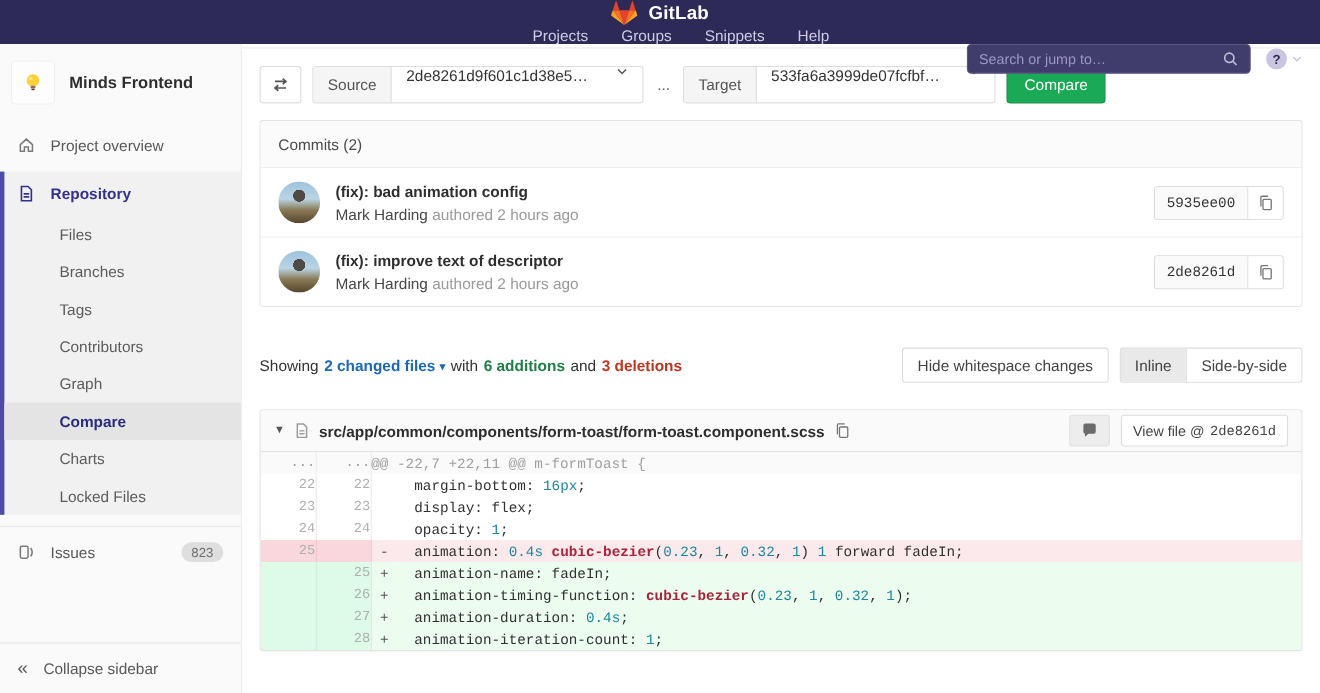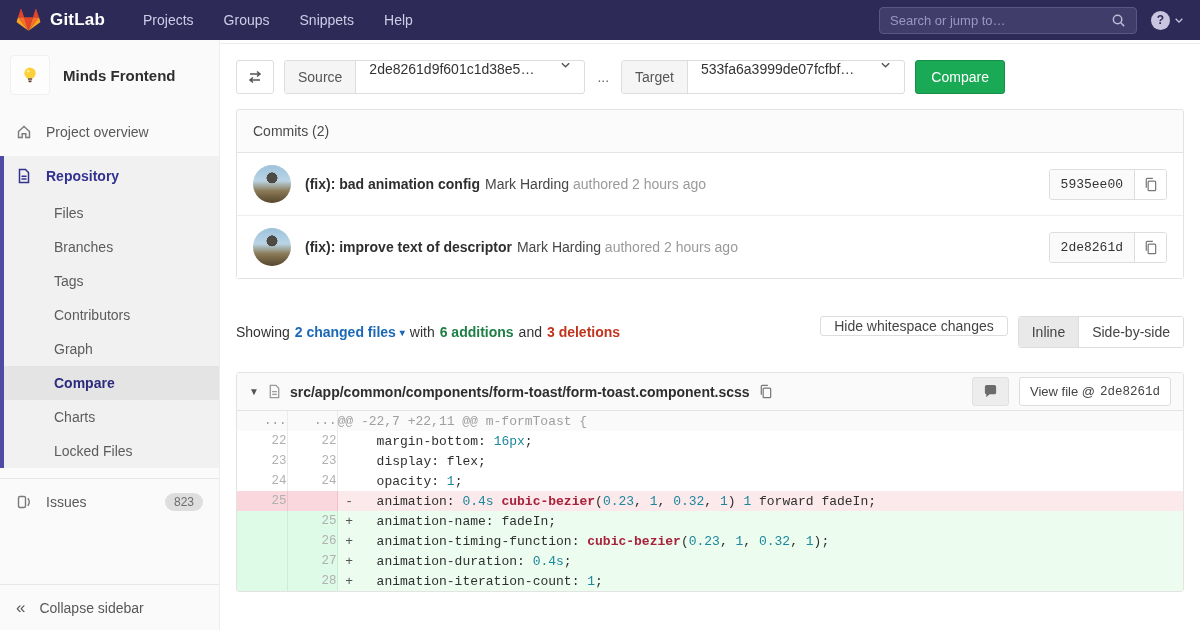--- a/index.html
+++ b/index.html
@@ -3,21 +3,21 @@
 <meta charset="utf-8">
 <style>
   * { box-sizing: border-box; margin: 0; padding: 0; }
   html,body { width:1200px; height:630px; overflow:hidden; background:#fff;
     font-family:"Liberation Sans", sans-serif; font-size:14px; color:#303030; }
   a { text-decoration:none; color:inherit; cursor:pointer; }
   button { cursor:pointer; font-family:inherit; }
 
   
   .navbar { position:fixed; top:0; left:0; width:1200px; height:40px; background:#2d2a58;
-    display:flex; align-items:center; padding:0 16px; z-index:20; }
+    display:flex; align-items:center; padding:0 16px; z-index:20;flex-direction:column; }
   .brand { display:flex; align-items:center; gap:9px; }
   .brand svg { width:25px; height:24px; }
   .brand-text { color:#fff; font-weight:bold; font-size:17px; letter-spacing:.2px; }
   .nav-menu { display:flex; gap:30px; margin-left:38px; }
   .nav-link { color:#cfcbe6; font-size:14px; }
   .nav-right { margin-left:auto; display:flex; align-items:center; gap:14px; }
   .search-box { width:258px; height:27px; background:#413d6b; border:1px solid #5a5585;
     border-radius:4px; display:flex; align-items:center; padding:0 10px; }
   .search-box input { flex:1; background:transparent; border:0; outline:0; color:#d6d2ea; font-size:13px; }
   .search-box input::placeholder { color:#9c96c2; }
@@ -76,40 +76,40 @@
   
   .commits-box { margin-top:15px; border:1px solid #e3e3e3; border-radius:3px; }
   .commits-header { padding:13px 16px; border-bottom:1px solid #e3e3e3; font-size:14px;
     color:#4a4a4a; background:#fbfbfb; border-radius:3px 3px 0 0; }
   .commit-row { display:flex; align-items:center; padding:12px 16px; background:#fff; }
   .commit-row + .commit-row { border-top:1px solid #eee; }
   .avatar-photo { width:38px; height:38px; border-radius:50%; margin-right:14px; flex:none;
     background:
       radial-gradient(circle at 50% 34%, rgba(60,50,40,.85) 0 17%, rgba(60,50,40,0) 18%),
       linear-gradient(180deg,#9ec3dd 0%, #bad4e4 42%, #8a7a57 68%, #55452c 100%); }
-  .commit-main { display:flex; flex-direction:row; gap:5px; flex:1; }
+  .commit-main { display:flex; flex-direction:column; gap:5px; flex:1; }
   .commit-title { font-weight:bold; font-size:14px; color:#2e2e2e; }
   .commit-meta { font-size:14px; color:#9a9a9a; }
   .commit-author { color:#474747; }
   .sha-group { display:flex; align-items:stretch; height:31px; border:1px solid #ddd;
     border-radius:3px; overflow:hidden; background:#fff; }
   .sha { display:flex; align-items:center; padding:0 11px; font-family:"Liberation Mono", monospace;
     font-size:13px; color:#333; background:#fafafa; border-right:1px solid #ddd; }
   .copy-btn { width:31px; background:#fff; border:0; display:flex; align-items:center; justify-content:center; }
 
   
   .summary-row { margin-top:37px; display:flex; align-items:center; }
   .summary-text { font-size:14px; color:#333; display:flex; gap:5px; align-items:baseline; }
   .files-link { color:#1b69b6; font-weight:bold; }
   .caret-down { color:#1b69b6; font-size:10px; position:relative; top:-1px; }
   .adds { color:#1e7e45; font-weight:bold; }
   .dels { color:#c0341d; font-weight:bold; }
   .summary-actions { margin-left:auto; display:flex; gap:10px; }
   .btn-plain { border:1px solid #ddd; background:#fff; color:#444; font-size:14px;
-    border-radius:3px; padding:0 13px; height:20px; }
+    border-radius:3px; padding:0 13px; height:32px; }
   .btn-group { display:flex; border:1px solid #ddd; border-radius:3px; overflow:hidden; height:32px; }
   .btn-seg { padding:0 13px; font-size:14px; color:#444; background:#fff; border:0;
     display:flex; align-items:center; }
   .btn-seg + .btn-seg { border-left:1px solid #ddd; }
   .btn-seg.active { background:#e9e9e9; }
 
   
   .file-box { margin-top:24px; border:1px solid #e3e3e3; border-radius:3px; overflow:hidden; }
   .file-header { height:38px; display:flex; align-items:center; gap:8px; padding:0 12px;
     border-bottom:1px solid #e3e3e3; background:#fafafa; }

